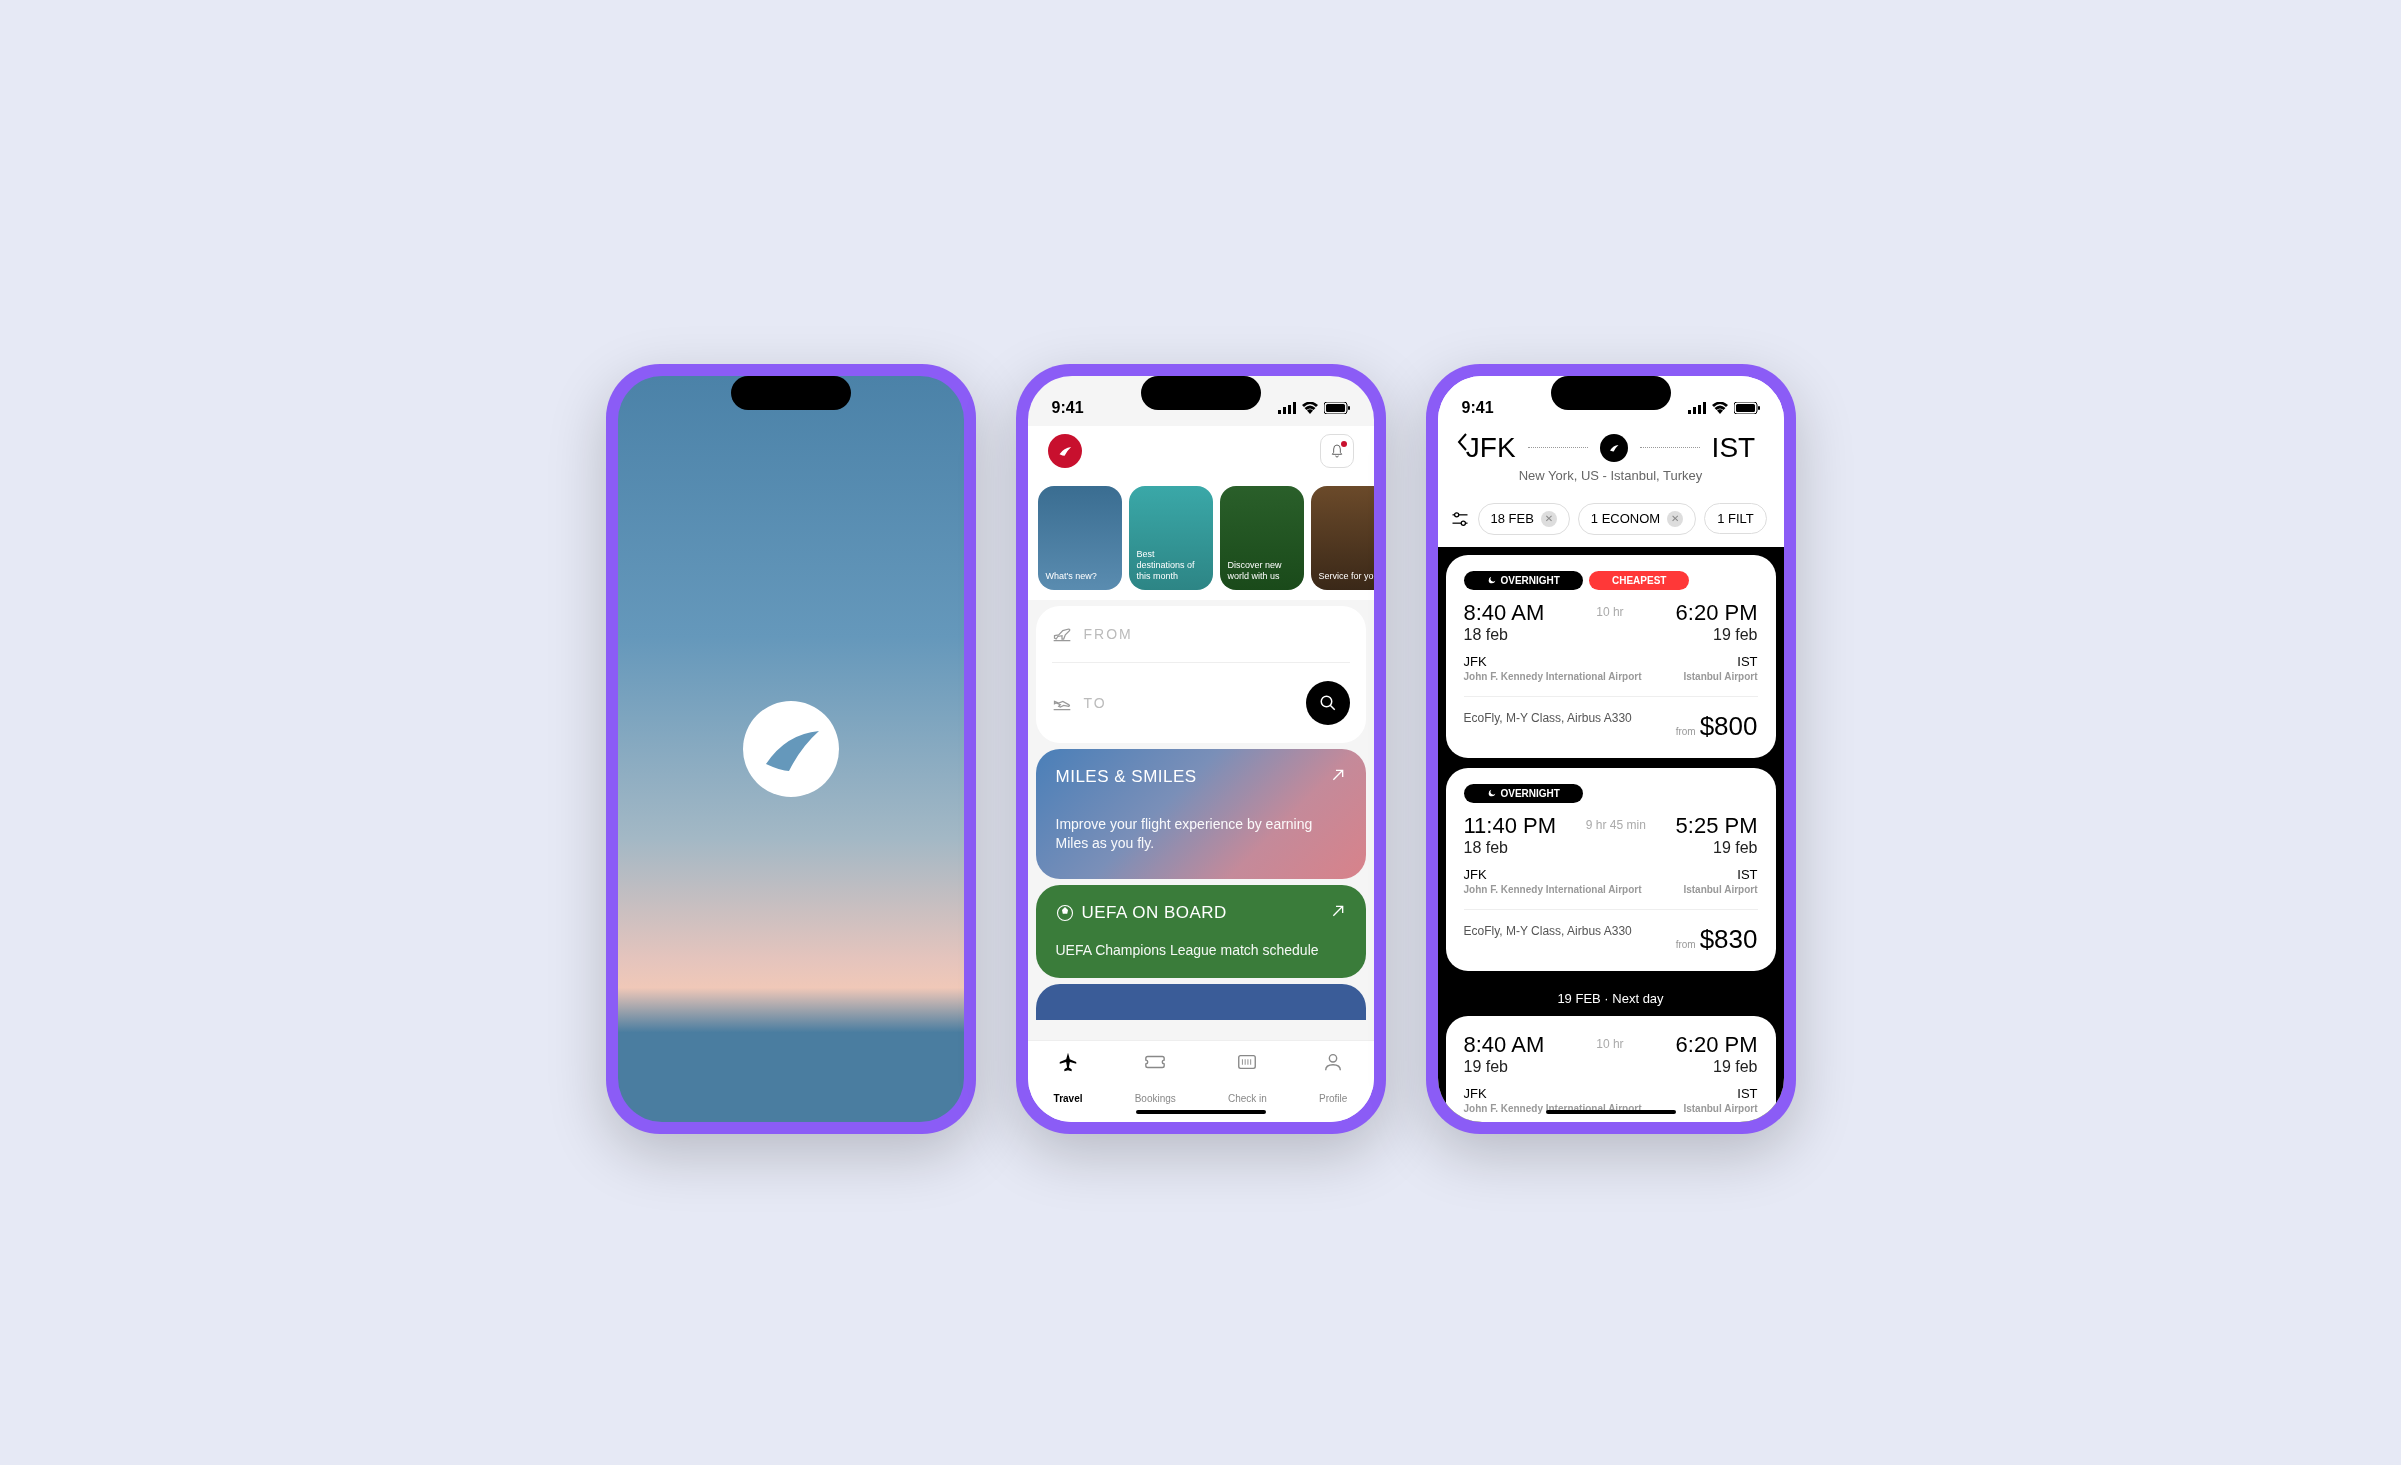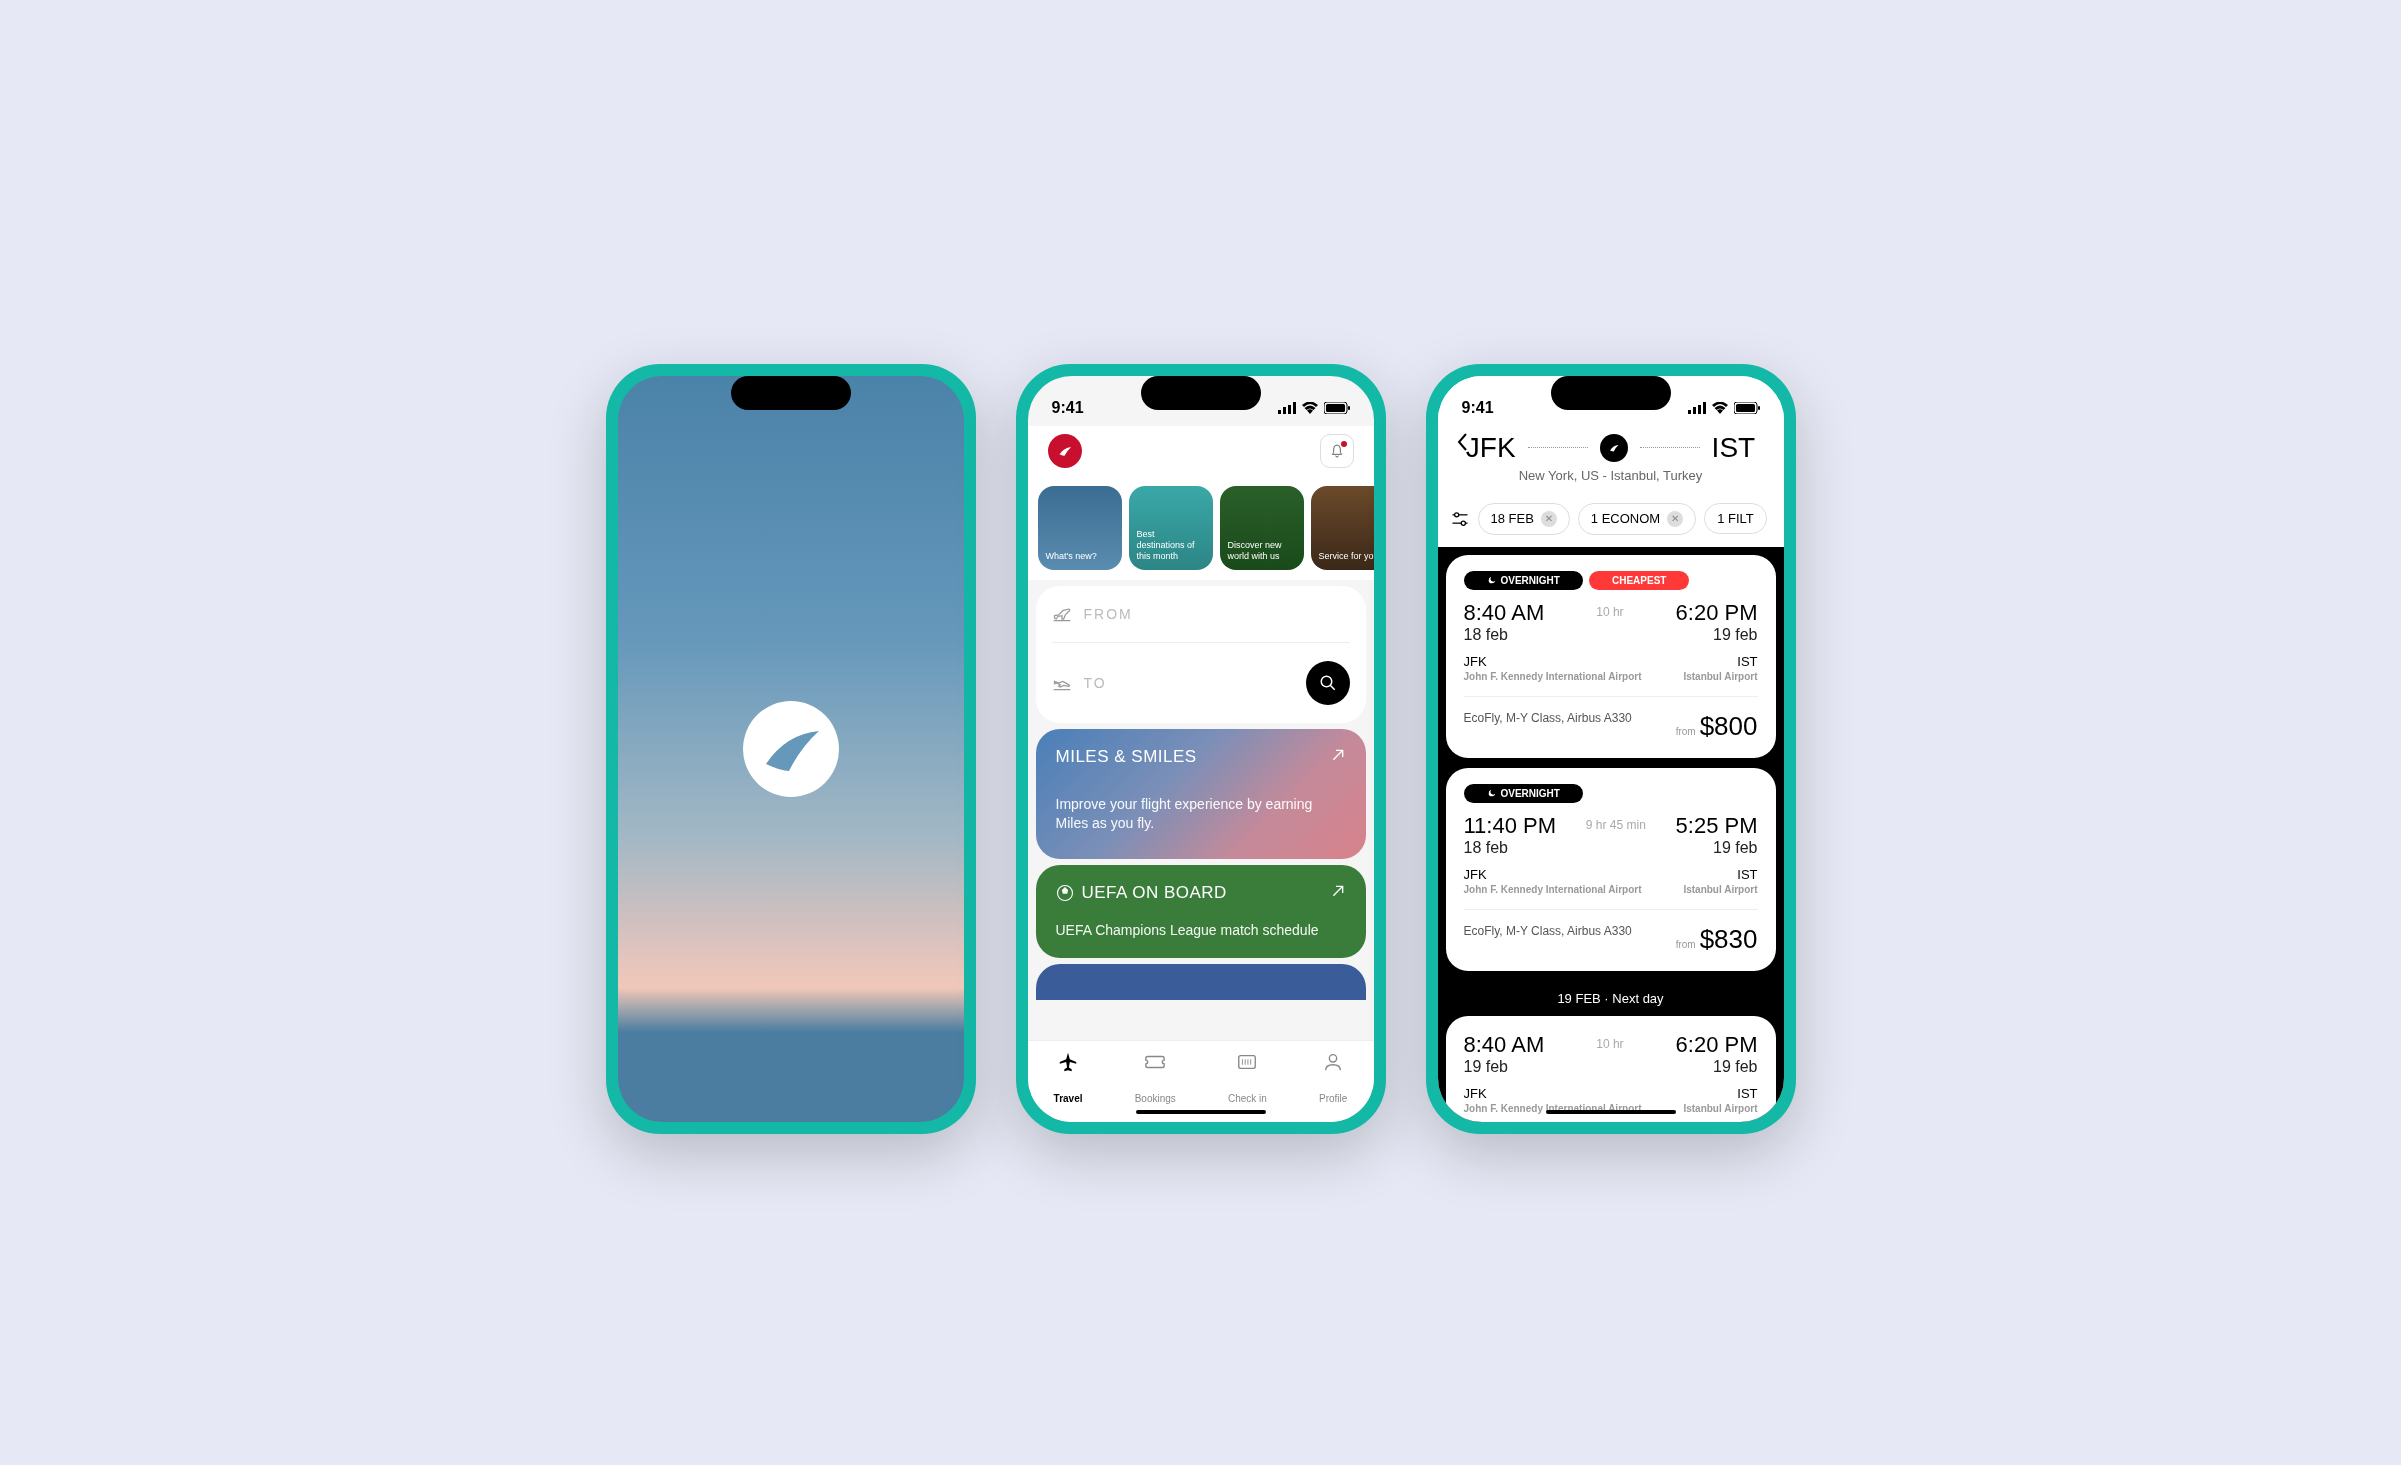--- a/index.html
+++ b/index.html
@@ -1,38 +1,38 @@
 <!DOCTYPE html>
 <html><head>
 <meta charset="utf-8">
 <style>
 * { margin: 0; padding: 0; box-sizing: border-box; font-family: -apple-system, BlinkMacSystemFont, 'Segoe UI', Helvetica, Arial, sans-serif; }
 body { background: #e6e9f5; display: flex; justify-content: center; align-items: center; min-height: 100vh; gap: 40px; padding: 40px; }
 
-.phone { width: 370px; height: 770px; background: #14b8a6; border-radius: 54px; padding: 12px; position: relative; box-shadow: 0 20px 60px rgba(0,0,0,0.2); margin-top: 32px; }
+.phone { width: 370px; height: 770px; background: #8b5cf6; border-radius: 54px; padding: 12px; position: relative; box-shadow: 0 20px 60px rgba(0,0,0,0.2); margin-top: 32px; }
 .screen { width: 100%; height: 100%; border-radius: 44px; overflow: hidden; position: relative; background: #fff; }
 .notch { position: absolute; top: 12px; left: 50%; transform: translateX(-50%); width: 120px; height: 34px; background: #000; border-radius: 20px; z-index: 100; }
 
 .status-bar { display: flex; justify-content: space-between; align-items: center; padding: 14px 24px 0; height: 50px; font-weight: 600; font-size: 16px; }
 .status-bar.dark { color: #000; }
 .status-right { display: flex; gap: 6px; align-items: center; }
 
 
 .splash { width: 100%; height: 100%; background: linear-gradient(180deg, #4b82a8 0%, #6598bb 35%, #a3b8c5 62%, #e4c4bd 78%, #f0c8b8 82%, #4a7da0 88%); display: flex; align-items: center; justify-content: center; }
 .splash-logo { width: 100px; height: 100px; }
 
 
 .home { width: 100%; height: 100%; background: #f5f5f5; display: flex; flex-direction: column; }
 .home-header { display: flex; justify-content: space-between; align-items: center; padding: 8px 20px; background: #fff; }
 .logo-small { width: 34px; height: 34px; background: #c8102e; border-radius: 50%; display: flex; align-items: center; justify-content: center; }
 .bell-icon { width: 34px; height: 34px; border: 1.5px solid #ddd; border-radius: 10px; display: flex; align-items: center; justify-content: center; position: relative; }
 .bell-icon::after { content: ''; position: absolute; top: 6px; right: 6px; width: 6px; height: 6px; background: #c8102e; border-radius: 50%; }
 
 .stories { display: flex; gap: 7px; padding: 10px 10px; background: #fff; overflow: hidden; }
-.story { flex: 0 0 84px; height: 84px; border-radius: 16px; padding: 8px; display: flex; align-items: flex-end; color: #fff; font-size: 9px; line-height: 1.2; position: relative; overflow: hidden; }
+.story { flex: 0 0 84px; height: 104px; border-radius: 16px; padding: 8px; display: flex; align-items: flex-end; color: #fff; font-size: 9px; line-height: 1.2; position: relative; overflow: hidden; }
 .story1 { background: linear-gradient(180deg, #3a6d91 0%, #5a8cb0 100%); }
 .story2 { background: linear-gradient(180deg, #3aa8a8 0%, #2d8585 100%); }
 .story3 { background: linear-gradient(180deg, #2a5f2a 0%, #1a4a1a 100%); }
 .story4 { background: linear-gradient(180deg, #6b4a2a 0%, #3a2818 100%); }
 
 .search-section { background: #fff; margin: 6px 8px 0; border-radius: 24px; padding: 0 16px; }
 .search-row { display: flex; align-items: center; gap: 12px; padding: 18px 0; border-bottom: 1px solid #eee; color: #bbb; font-size: 14px; letter-spacing: 2px; }
 .search-row:last-child { border-bottom: none; }
 .search-icon { width: 20px; height: 20px; color: #999; }
 .search-button { margin-left: auto; width: 44px; height: 44px; background: #000; border-radius: 22px; display: flex; align-items: center; justify-content: center; }

